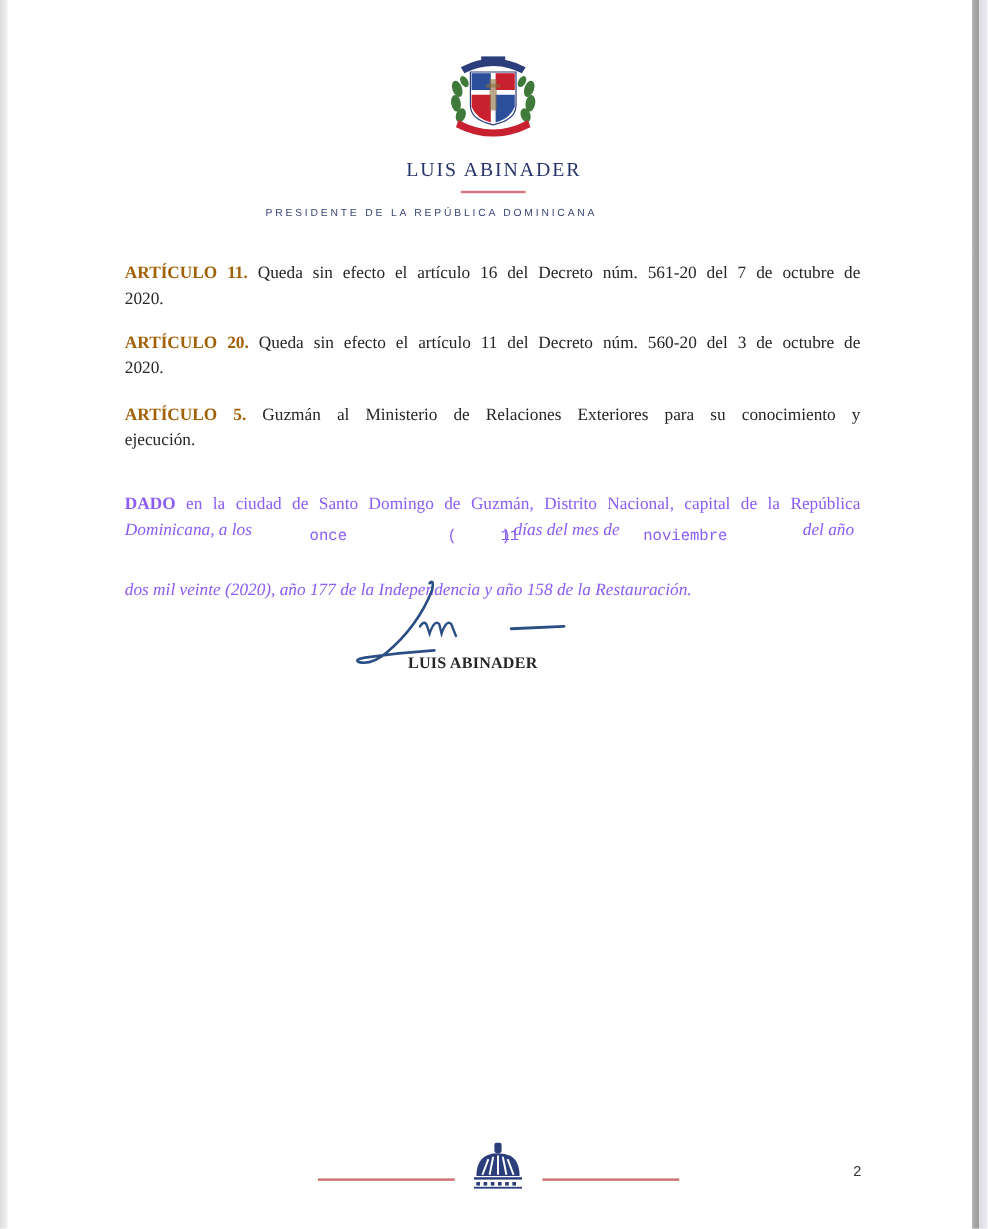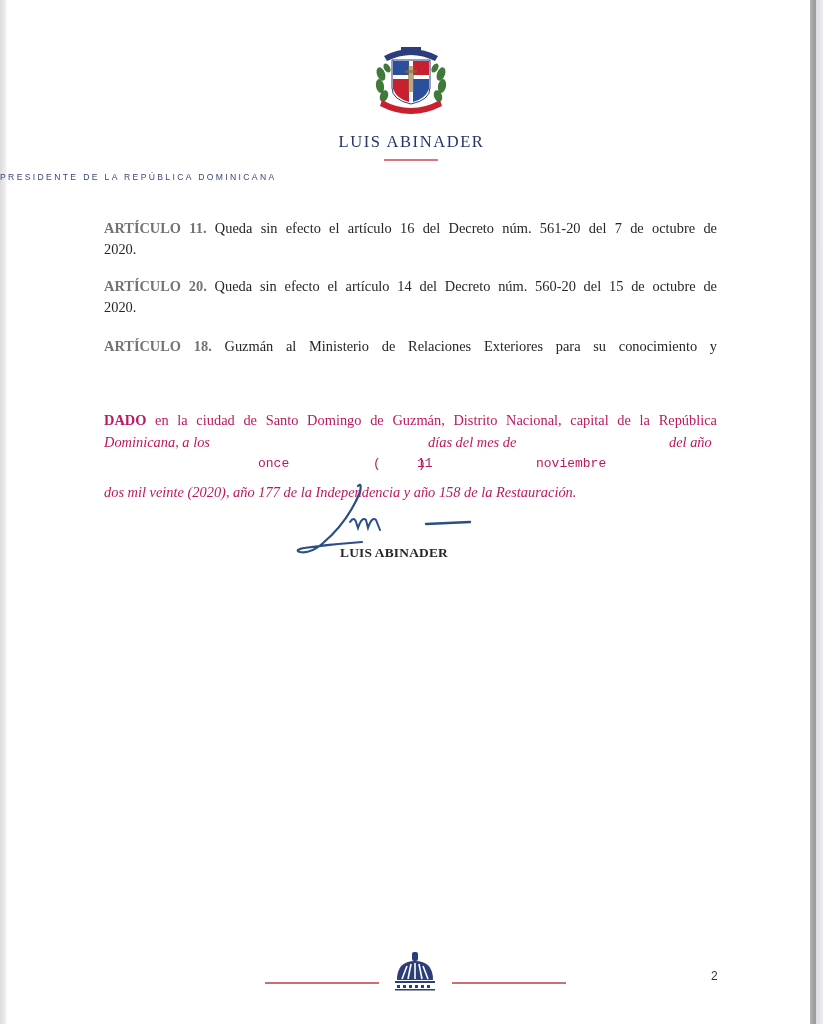--- a/index.html
+++ b/index.html
@@ -43,52 +43,54 @@
       font-size: 16.5px;
       letter-spacing: 1.6px;
       color: #27346b;
     }
     .header-rule {
       position: absolute; left: 384px; top: 159px; width: 54px; height: 2px;
       background: #d7767c;
     }
     .president-title {
       position: absolute; left: 0; top: 172px; width: 695px;
+      text-align: center;
       font-family: "Liberation Sans", sans-serif;
       font-size: 8.6px;
       letter-spacing: 2.35px;
       color: #3a4677;
+      padding-left: 12px;
     }
 
     
     .para {
       position: absolute; left: 104px; width: 613px;
       font-size: 14.4px;
       line-height: 20.5px;
       text-align: justify;
       color: #262626;
     }
-    .para b { font-weight: bold; color: #737373; }
+    .para b { font-weight: bold; color: #a16207; }
     .p11 { top: 218px; }
     .p12 { top: 276px; }
     .p13 { top: 336px; }
     .lastline { text-align-last: left; }
 
     .dado-line {
       position: absolute; left: 104px; width: 613px;
-      font-size: 14.4px; color: #be185d; white-space: nowrap;
+      font-size: 14.4px; color: #8b5cf6; white-space: nowrap;
     }
     .d1 { top: 412px; text-align: justify; text-align-last: justify; }
     .d2 { top: 434px; }
     .d3 { top: 484px; font-style: italic; }
     .mono {
       font-family: "Liberation Mono", "DejaVu Sans Mono", monospace;
       font-size: 13px;
       position: absolute;
-      top: 22px;
+      top: 5px;
     }
     .serifin { position: absolute; top: 0; font-style: italic; }
 
     
     .signature {
       position: absolute; left: 292px; top: 482px; width: 190px; height: 80px;
     }
     .sig-name {
       position: absolute; left: 340px; top: 545px;
       font-family: "Liberation Serif", serif;
@@ -160,29 +162,30 @@
 
 <div class="para p11">
   <div class="lastline" style="text-align:justify;text-align-last:justify;">
     <b>ARTÍCULO 11.</b><span> Queda sin efecto el artículo 16 del Decreto núm. 561-20 del 7 de octubre de</span>
   </div>
   <div>2020.</div>
 </div>
 
 <div class="para p12">
   <div style="text-align:justify;text-align-last:justify;">
-    <b>ARTÍCULO 20.</b><span> Queda sin efecto el artículo 14 del Decreto núm. 560-20 del 15 de octubre de</span>
+    <b>ARTÍCULO 20.</b><span> Queda sin efecto el artículo 11 del Decreto núm. 560-20 del 3 de octubre de</span>
   </div>
   <div>2020.</div>
 </div>
 
 <div class="para p13">
   <div style="text-align:justify;text-align-last:justify;">
-    <b>ARTÍCULO 18.</b><span> Guzmán al Ministerio de Relaciones Exteriores para su conocimiento y</span>
+    <b>ARTÍCULO 5.</b><span> Guzmán al Ministerio de Relaciones Exteriores para su conocimiento y</span>
   </div>
+  <div>ejecución.</div>
 </div>
 
 <div class="dado-line d1">
   <b>DADO</b><span> en la ciudad de Santo Domingo de Guzmán, Distrito Nacional, capital de la República</span>
 </div>
 <div class="dado-line d2" style="height:20px;">
   <span class="serifin" style="left:0;">Dominicana, a los</span>
   <span class="mono" style="left:154px;">once</span>
   <span class="mono" style="left:269px;">(</span>
   <span class="mono" style="left:288px;margin-left:25px;">11</span>

